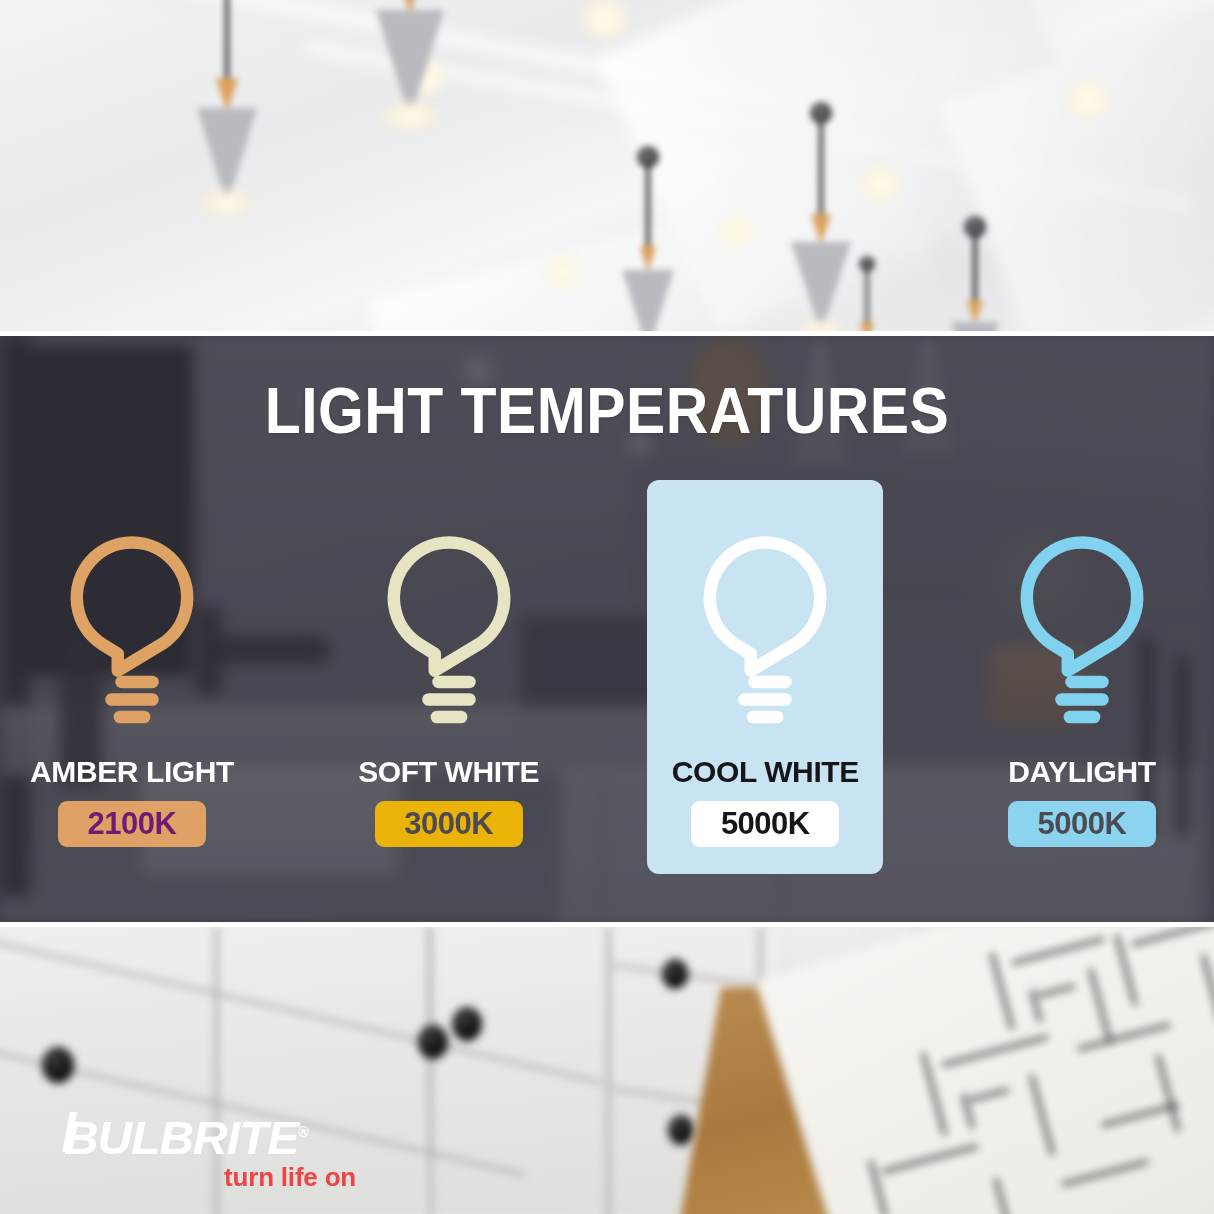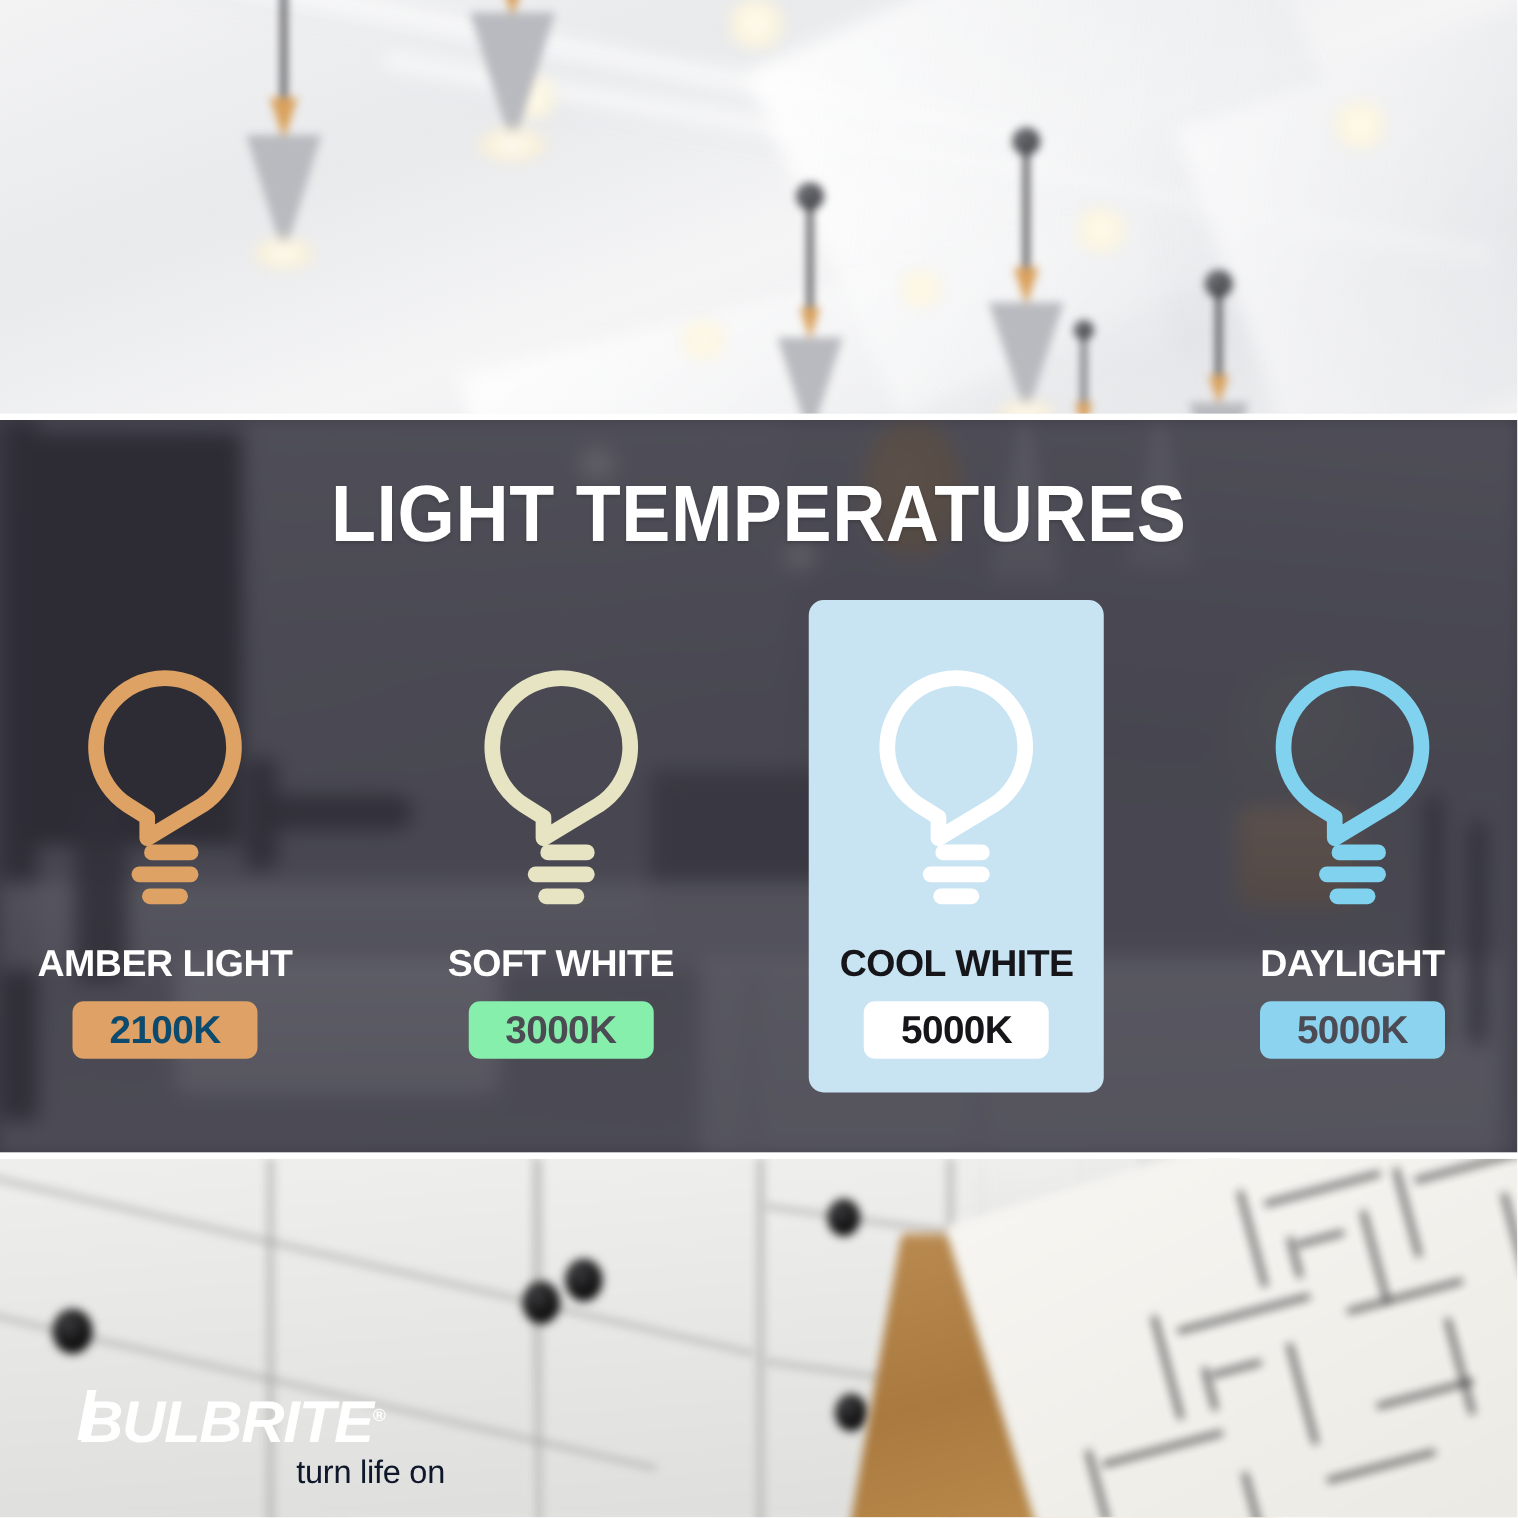--- a/index.html
+++ b/index.html
@@ -286,24 +286,24 @@
   .logo-b-bar {
     position: absolute;
     left: 2px; top: 4px;
     width: 7px; height: 40px;
     background: #ffffff;
     transform: skewX(-11deg);
   }
   .logo-tag {
     margin-top: 1px;
     text-align: right;
-    color: #0f172a;
+    color: #ef4444;
     font-family: "Liberation Sans Narrow", "Liberation Sans", sans-serif;
     font-size: 26px;
-    font-weight: normal;
+    font-weight: bold;
     letter-spacing: -0.2px;
     line-height: 28px;
     padding-right: 8px;
   }
 </style>
 </head>
 <body>
 
 <div id="infographic">
 
@@ -401,33 +401,33 @@
       <div class="card">
         <div class="bulb-wrap">
           <svg viewBox="0 0 100 122" class="bulb-svg">
             <path d="M41.5 76.5 L41.5 86.5 L68 70.5 A33 33 0 1 0 32 70.5 L41.5 76.5 Z" fill="none" stroke="#DDA264" stroke-width="7.5" stroke-linecap="round" stroke-linejoin="round"></path>
             <rect x="40" y="89.5" width="26" height="7.5" rx="3.75" fill="#DDA264"></rect>
             <rect x="34" y="100" width="32" height="7.5" rx="3.75" fill="#DDA264"></rect>
             <rect x="39" y="110.5" width="22" height="7.5" rx="3.75" fill="#DDA264"></rect>
           </svg>
         </div>
         <div class="card-label" style="color: rgb(255, 255, 255);">AMBER LIGHT</div>
-        <div class="kelvin-badge" style="background: rgb(223, 161, 102); color: #0c4a6e;">2100K</div>
+        <div class="kelvin-badge" style="background: rgb(223, 161, 102); color: #701a75;">2100K</div>
       </div>
       <div class="card">
         <div class="bulb-wrap">
           <svg viewBox="0 0 100 122" class="bulb-svg">
             <path d="M41.5 76.5 L41.5 86.5 L68 70.5 A33 33 0 1 0 32 70.5 L41.5 76.5 Z" fill="none" stroke="#E7E4C3" stroke-width="7.5" stroke-linecap="round" stroke-linejoin="round"></path>
             <rect x="40" y="89.5" width="26" height="7.5" rx="3.75" fill="#E7E4C3"></rect>
             <rect x="34" y="100" width="32" height="7.5" rx="3.75" fill="#E7E4C3"></rect>
             <rect x="39" y="110.5" width="22" height="7.5" rx="3.75" fill="#E7E4C3"></rect>
           </svg>
         </div>
         <div class="card-label" style="color: rgb(255, 255, 255);">SOFT WHITE</div>
-        <div class="kelvin-badge" style="background: #86efac; color: rgb(76, 74, 83);">3000K</div>
+        <div class="kelvin-badge" style="background: #eab308; color: rgb(76, 74, 83);">3000K</div>
       </div>
       <div class="card highlight" style="background: rgb(200, 228, 242);">
         <div class="bulb-wrap">
           <svg viewBox="0 0 100 122" class="bulb-svg">
             <path d="M41.5 76.5 L41.5 86.5 L68 70.5 A33 33 0 1 0 32 70.5 L41.5 76.5 Z" fill="none" stroke="#FFFFFF" stroke-width="7.5" stroke-linecap="round" stroke-linejoin="round"></path>
             <rect x="40" y="89.5" width="26" height="7.5" rx="3.75" fill="#FFFFFF"></rect>
             <rect x="34" y="100" width="32" height="7.5" rx="3.75" fill="#FFFFFF"></rect>
             <rect x="39" y="110.5" width="22" height="7.5" rx="3.75" fill="#FFFFFF"></rect>
           </svg>
         </div>

